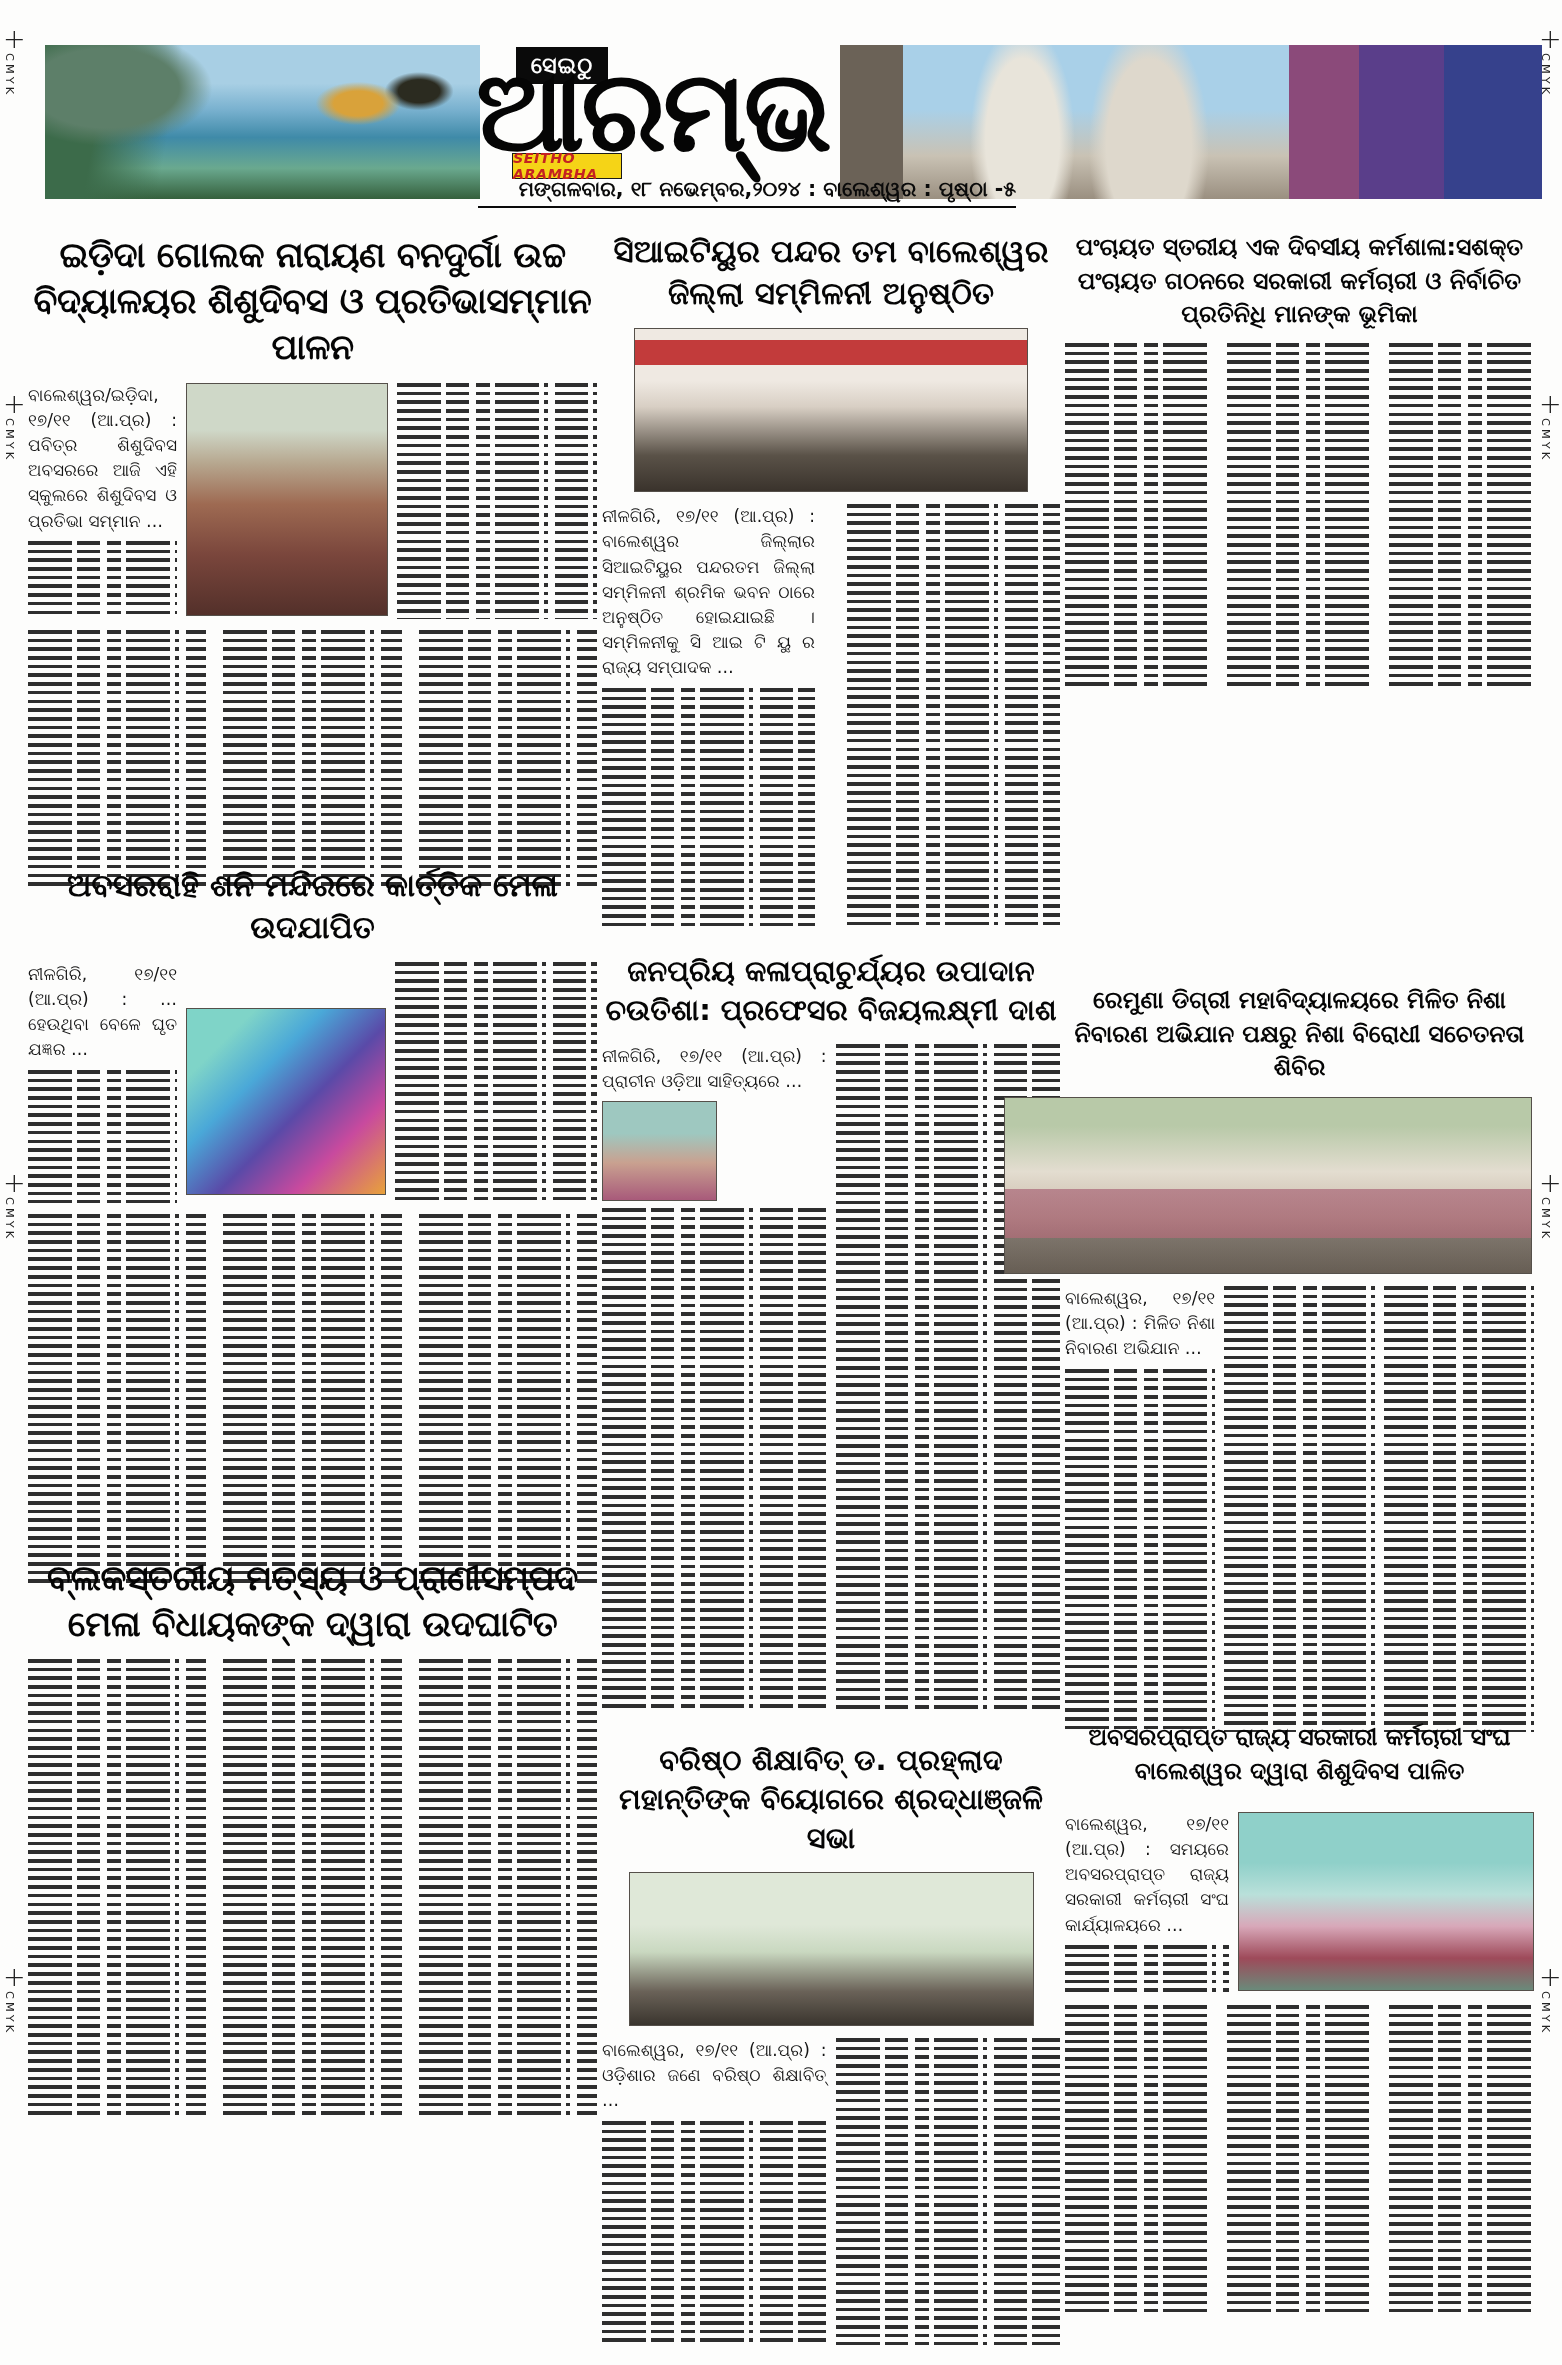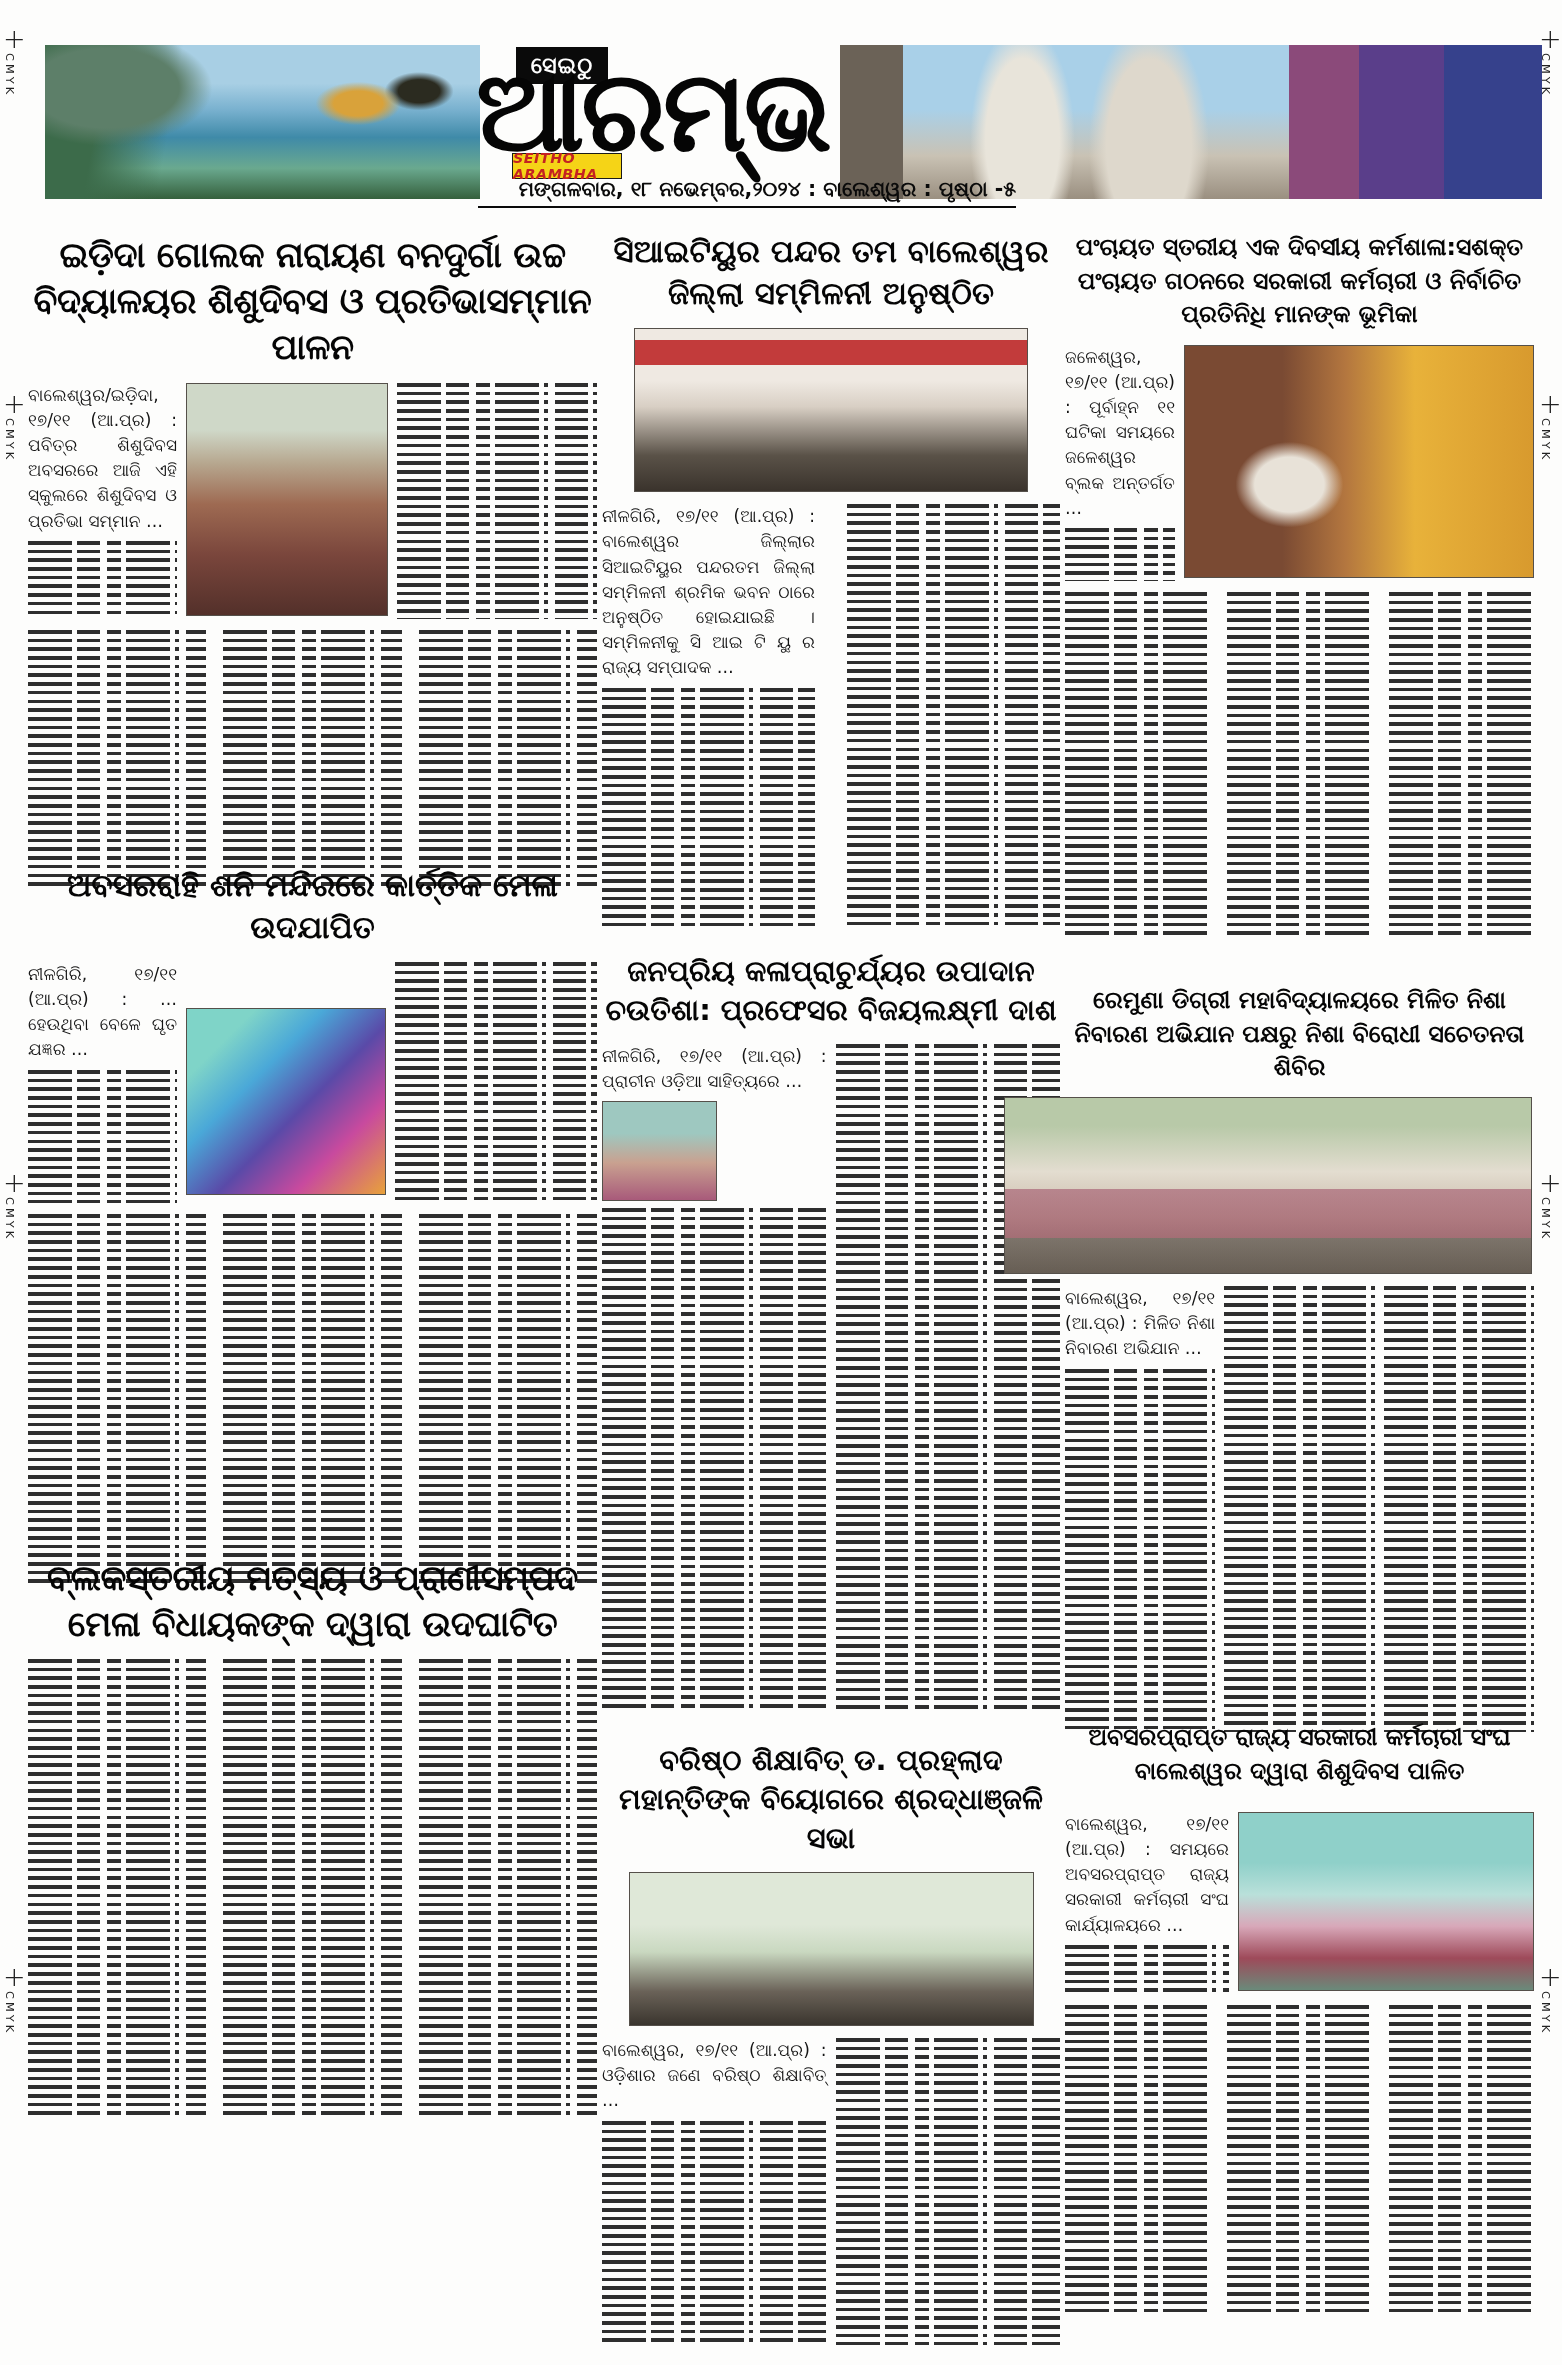--- a/index.html
+++ b/index.html
@@ -223,27 +223,20 @@
         <div class="fl"></div>
       </div>
       <div class="col" style="flex:1;height:100%;">
         <div class="fl"></div>
       </div>
     </div>
   </section>
 
   <section class="art" style="left:1065px;top:231px;width:469px;height:712px;">
     <h1 class="hl hl-sm">ପଂଚାୟତ ସ୍ତରୀୟ ଏକ ଦିବସୀୟ କର୍ମଶାଳା:ସଶକ୍ତ ପଂଚାୟତ ଗଠନରେ ସରକାରୀ କର୍ମଚାରୀ ଓ ନିର୍ବାଚିତ ପ୍ରତିନିଧି ମାନଙ୍କ ଭୂମିକା</h1>
-    <div class="row" style="margin-top:13.3px;height:236px;">
-      <div class="col" style="width:110px;height:100%;">
-        <p class="body-txt">ଜଳେଶ୍ୱର, ୧୭/୧୧ (ଆ.ପ୍ର) : ପୂର୍ବାହ୍ନ ୧୧ ଘଟିକା ସମୟରେ ଜଳେଶ୍ୱର ବ୍ଲକ ଅନ୍ତର୍ଗତ …</p>
-        <div class="fl"></div>
-      </div>
-      <div class="ph ph-c1" style="flex:1;height:233px;"></div>
-    </div>
     <div class="fill3" style="margin-top:11.3px;height:348px;">
       <div class="fl"></div>
       <div class="fl"></div>
       <div class="fl"></div>
     </div>
   </section>
 
   <section class="art" style="left:1065px;top:984px;width:469px;height:758px;">
     <h1 class="hl hl-sm">ରେମୁଣା ଡିଗ୍ରୀ ମହାବିଦ୍ୟାଳୟରେ ମିଳିତ ନିଶା ନିବାରଣ ଅଭିଯାନ ପକ୍ଷରୁ ନିଶା ବିରୋଧୀ ସଚେତନତା ଶିବିର</h1>
     <div class="ph ph-c2" style="position:relative;left:-61px;width:528px;height:177px;margin-top:12.3px;"></div>

